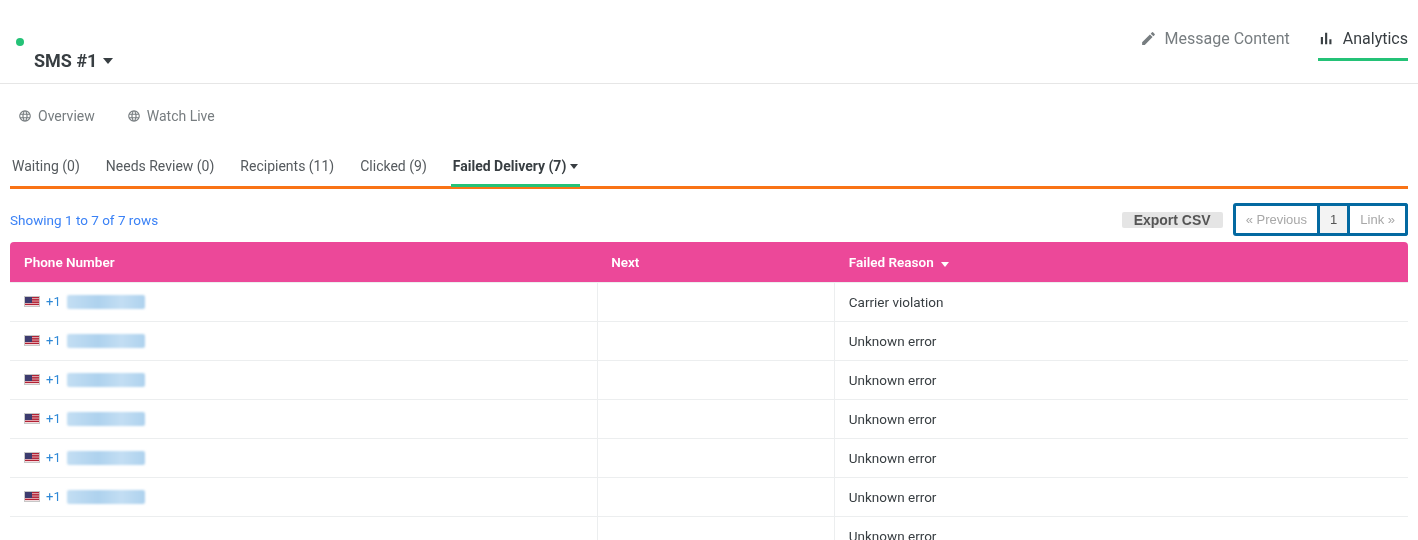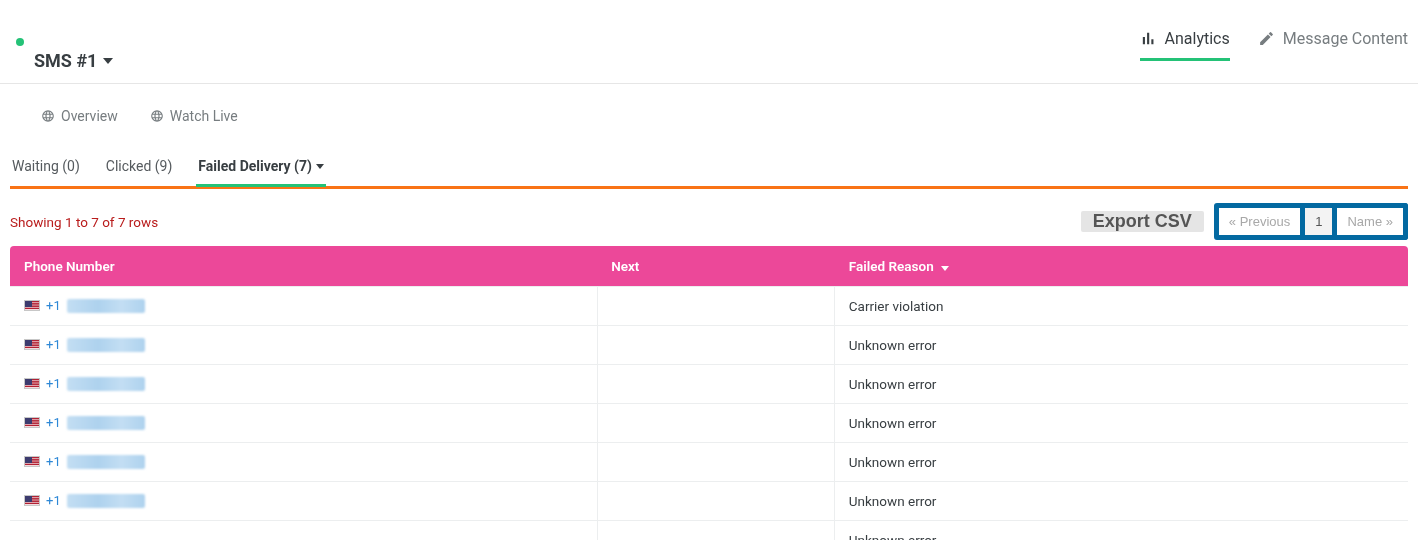--- a/index.html
+++ b/index.html
@@ -66,21 +66,20 @@
   .top-link.active {
     color: #383e42;
     border-bottom-color: #24c277;
   }
 
   .subnav {
     padding: 18px 10px 0 10px;
     display: flex;
     gap: 16px;
     align-items: center;
-    margin-left: 23px;
   }
   .subnav-item {
     display: inline-flex;
     align-items: center;
     gap: 6px;
     color: #777d80;
     cursor: pointer;
     padding: 6px 8px;
     border-radius: 4px;
     font-size: 14px;
@@ -123,40 +122,40 @@
   }
 
   .table-controls {
     display: flex;
     justify-content: space-between;
     align-items: center;
     margin: 14px 10px 6px 10px;
   }
   .showing {
     font-size: 13.5px;
-    color: #b91c1c;
+    color: #3b82f6;
   }
   .right-controls {
     display: flex;
     align-items: center;
     gap: 10px;
   }
   .btn-grey {
     background: #e5e5e5;
     border: none;
     padding: 0 12px;
-    font-size: 18px;
+    font-size: 14px;
     color: #555;
     font-weight: 600;
     border-radius: 2px;
     cursor: pointer;
   }
   .pager { display: inline-flex; }
   .pager button {
-    border: 5px solid #0369a1;
+    border: 3px solid #0369a1;
     background: #fff;
     color: #a8a8a8;
     padding: 6px 10px;
     font-size: 13px;
     cursor: pointer;
     text-align: center;
   }
   .pager button + button { border-left: none; }
   .pager button:first-child { border-radius: 3px 0 0 3px; }
   .pager button:last-child { border-radius: 0 3px 3px 0; }
@@ -221,31 +220,31 @@
 
 <div class="topbar">
   <div class="topbar-left">
     <span class="status-dot"></span>
     <span class="title">
       <span>SMS #1</span>
       <span class="caret-down"></span>
     </span>
   </div>
   <div class="topbar-right">
+    <span class="top-link">
+      <svg class="ic ic-lg" viewBox="0 0 24 24">
+          <path fill="#777d80" d="M3 17.25V21h3.75l11-11-3.75-3.75-11 11zM20.7 7.05a1 1 0 0 0 0-1.41l-2.34-2.34a1 1 0 0 0-1.41 0l-1.83 1.83 3.75 3.75 1.83-1.83z"></path>
+        </svg>
+      <span>Message Content</span>
+    </span>
     <span class="top-link active">
       <svg class="ic ic-lg" viewBox="0 0 24 24">
           <path fill="#383e42" d="M4 20h3V10H4v10zm6 0h3V4h-3v16zm6 0h3v-7h-3v7z"></path>
         </svg>
       <span>Analytics</span>
-    </span>
-    <span class="top-link">
-      <svg class="ic ic-lg" viewBox="0 0 24 24">
-          <path fill="#777d80" d="M3 17.25V21h3.75l11-11-3.75-3.75-11 11zM20.7 7.05a1 1 0 0 0 0-1.41l-2.34-2.34a1 1 0 0 0-1.41 0l-1.83 1.83 3.75 3.75 1.83-1.83z"></path>
-        </svg>
-      <span>Message Content</span>
     </span>
   </div>
 </div>
 
 <div class="subnav">
   <span class="subnav-item">
     <svg class="ic" viewBox="0 0 24 24">
         <path class="ic" d="M12 2a10 10 0 1 0 0 20 10 10 0 0 0 0-20zm6.9 6h-3a15 15 0 0 0-1.3-3.4A8 8 0 0 1 18.9 8zM12 4c.9 1.2 1.6 2.6 2 4h-4c.4-1.4 1.1-2.8 2-4zM4.3 14A8 8 0 0 1 4 12c0-.7.1-1.4.3-2h3.4a16 16 0 0 0 0 4H4.3zm.8 2h3c.3 1.2.8 2.4 1.3 3.4A8 8 0 0 1 5.1 16zm3-8h-3a8 8 0 0 1 4.3-3.4A15 15 0 0 0 8.1 8zM12 20c-.9-1.2-1.6-2.6-2-4h4c-.4 1.4-1.1 2.8-2 4zm2.3-6H9.7a14 14 0 0 1 0-4h4.6a14 14 0 0 1 0 4zm.3 5.4c.5-1 1-2.2 1.3-3.4h3a8 8 0 0 1-4.3 3.4zM16.3 14a16 16 0 0 0 0-4h3.4c.2.6.3 1.3.3 2s-.1 1.4-.3 2h-3.4z"></path>
       </svg>
     <span>Overview</span>
@@ -256,36 +255,42 @@
       </svg>
     <span>Watch Live</span>
   </span>
 </div>
 
 <div class="tabs-row">
   <span class="tab">
       <span>Waiting (0)</span>
     </span>
   <span class="tab">
+      <span>Needs Review (0)</span>
+    </span>
+  <span class="tab">
+      <span>Recipients (11)</span>
+    </span>
+  <span class="tab">
       <span>Clicked (9)</span>
     </span>
   <span class="tab active">
     <span>Failed Delivery (7)</span>
     <span class="caret-down caret-sm"></span>
   </span>
 </div>
 
 <div class="table-controls">
   <div class="showing">Showing 1 to 7 of 7 rows</div>
   <div class="right-controls">
     <button class="btn-grey">Export CSV</button>
     <span class="pager">
       <button>« Previous</button>
       <button class="current">1</button>
-      <button>Name »</button>
+      <button>Link »</button>
     </span>
   </div>
 </div>
 
 <table class="data">
   <colgroup>
       <col class="c1">
       <col class="c2">
       <col class="c3">
     </colgroup>

